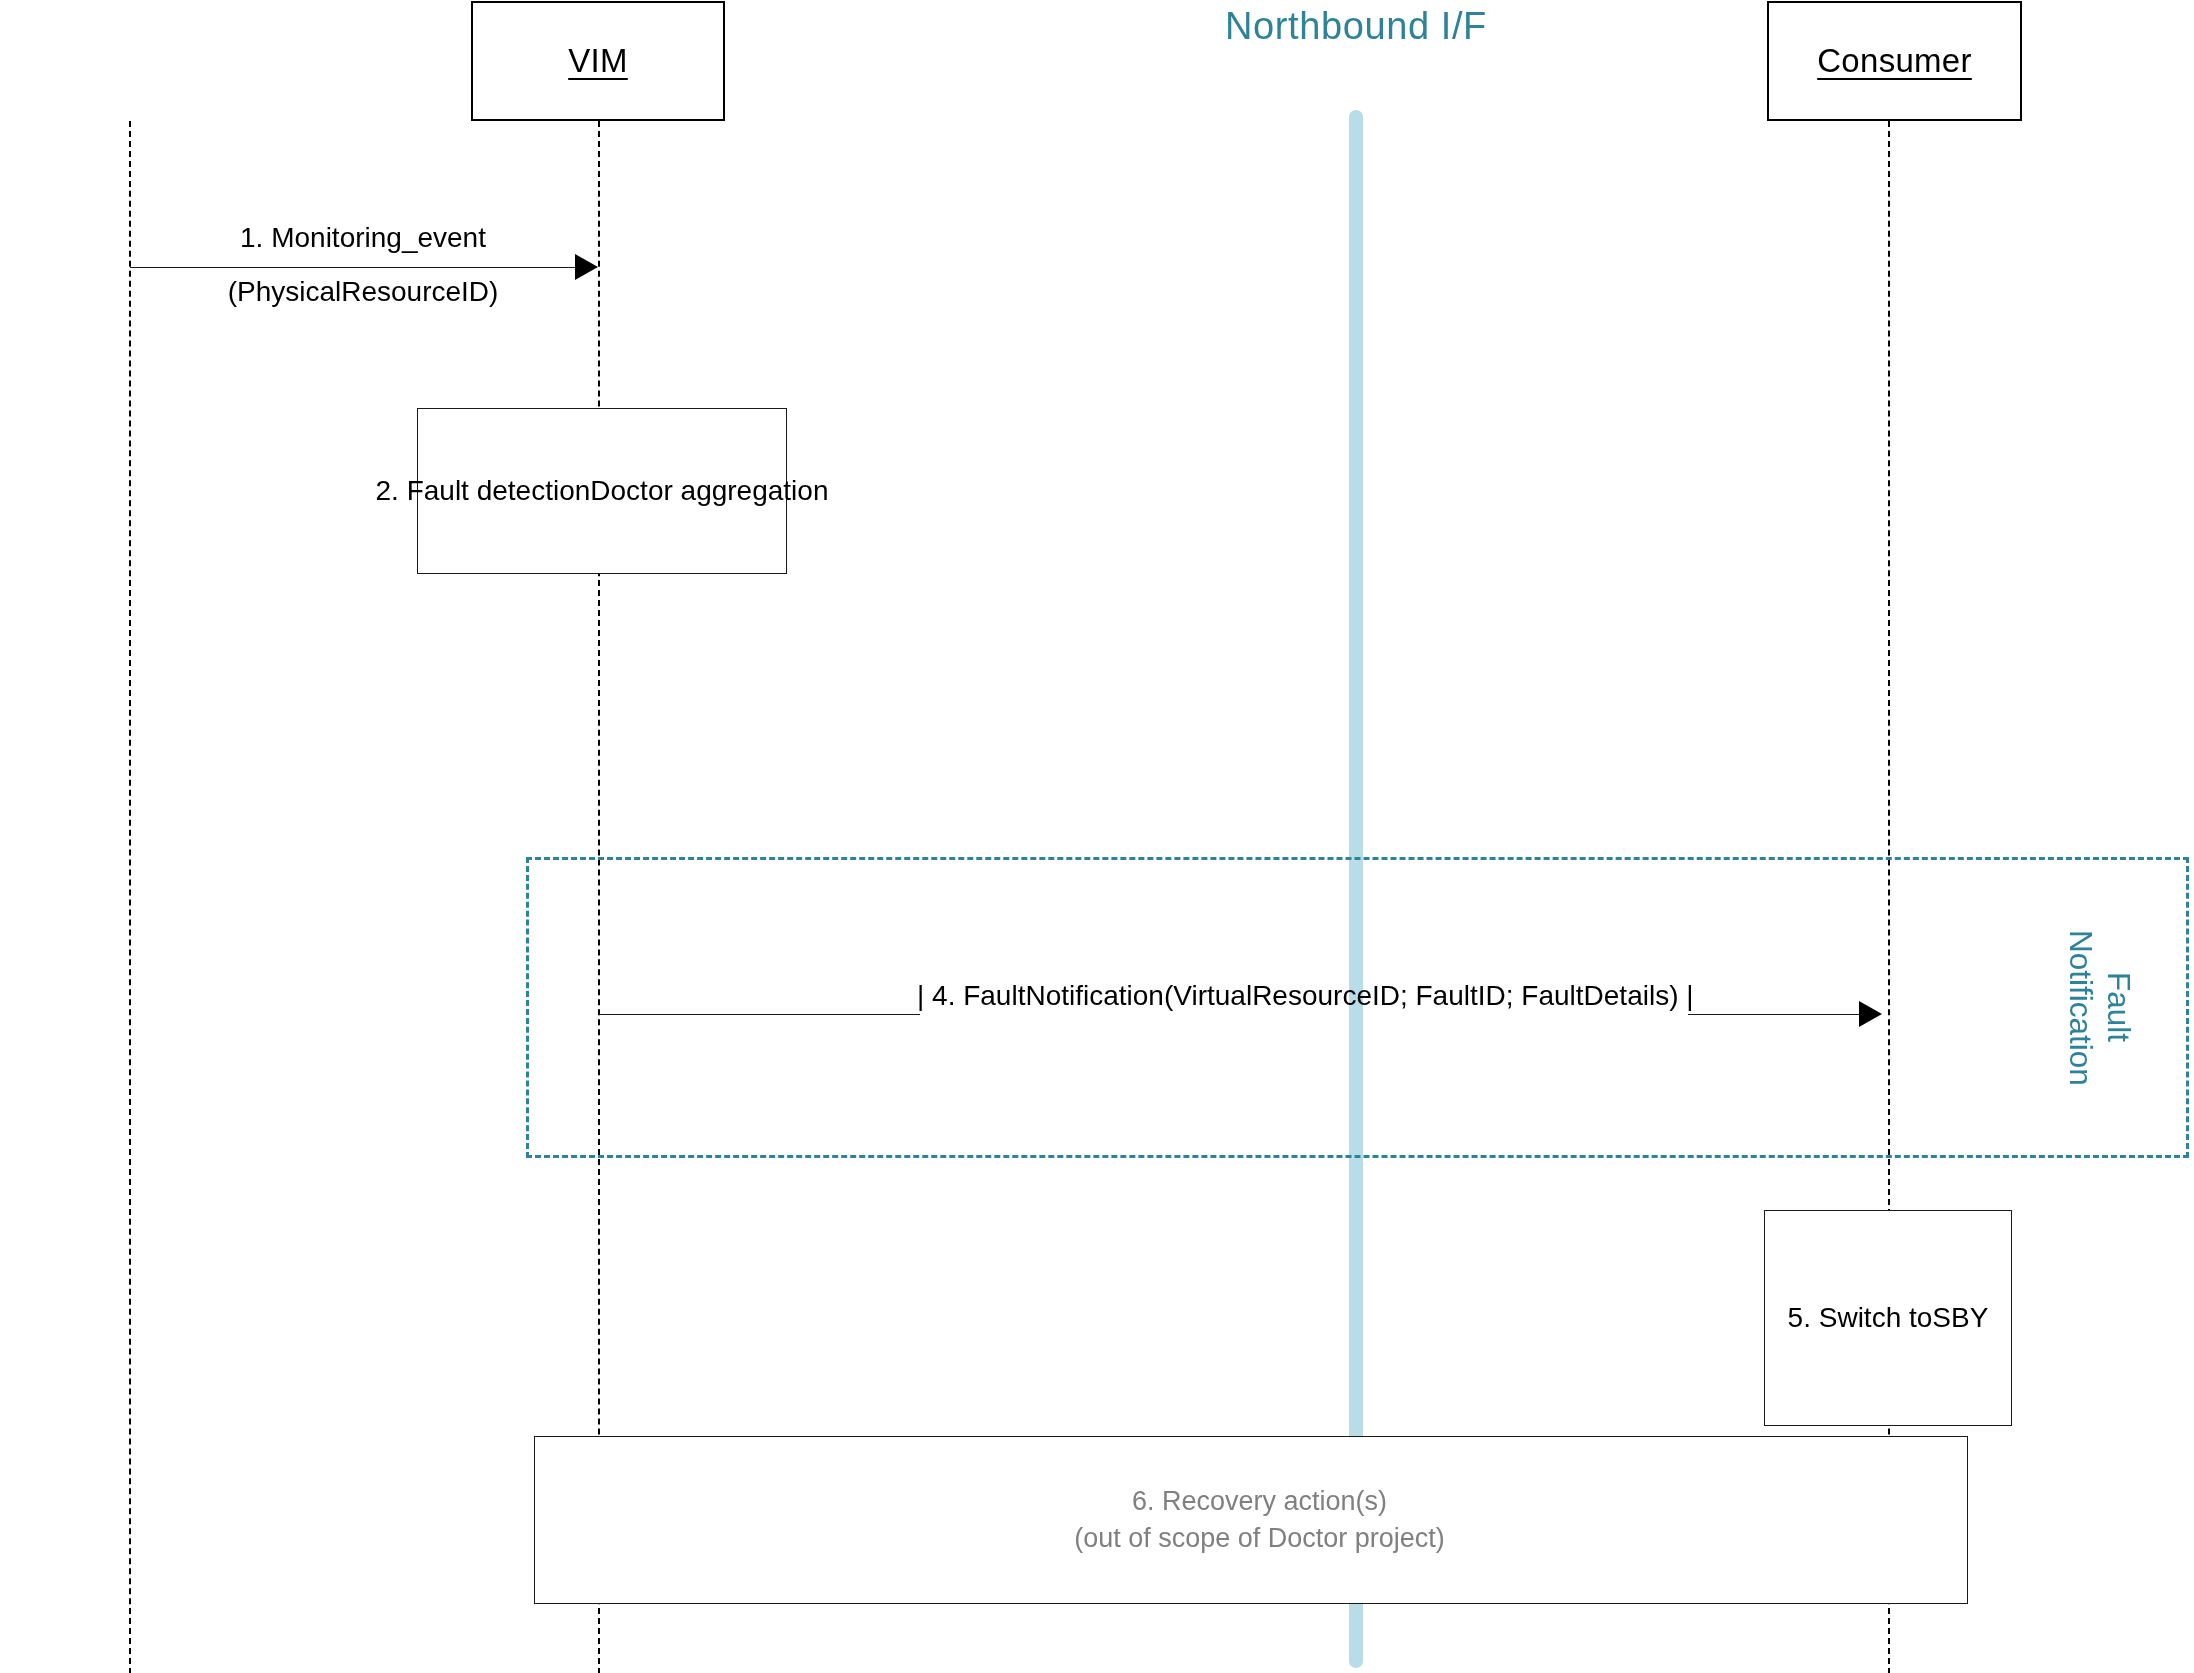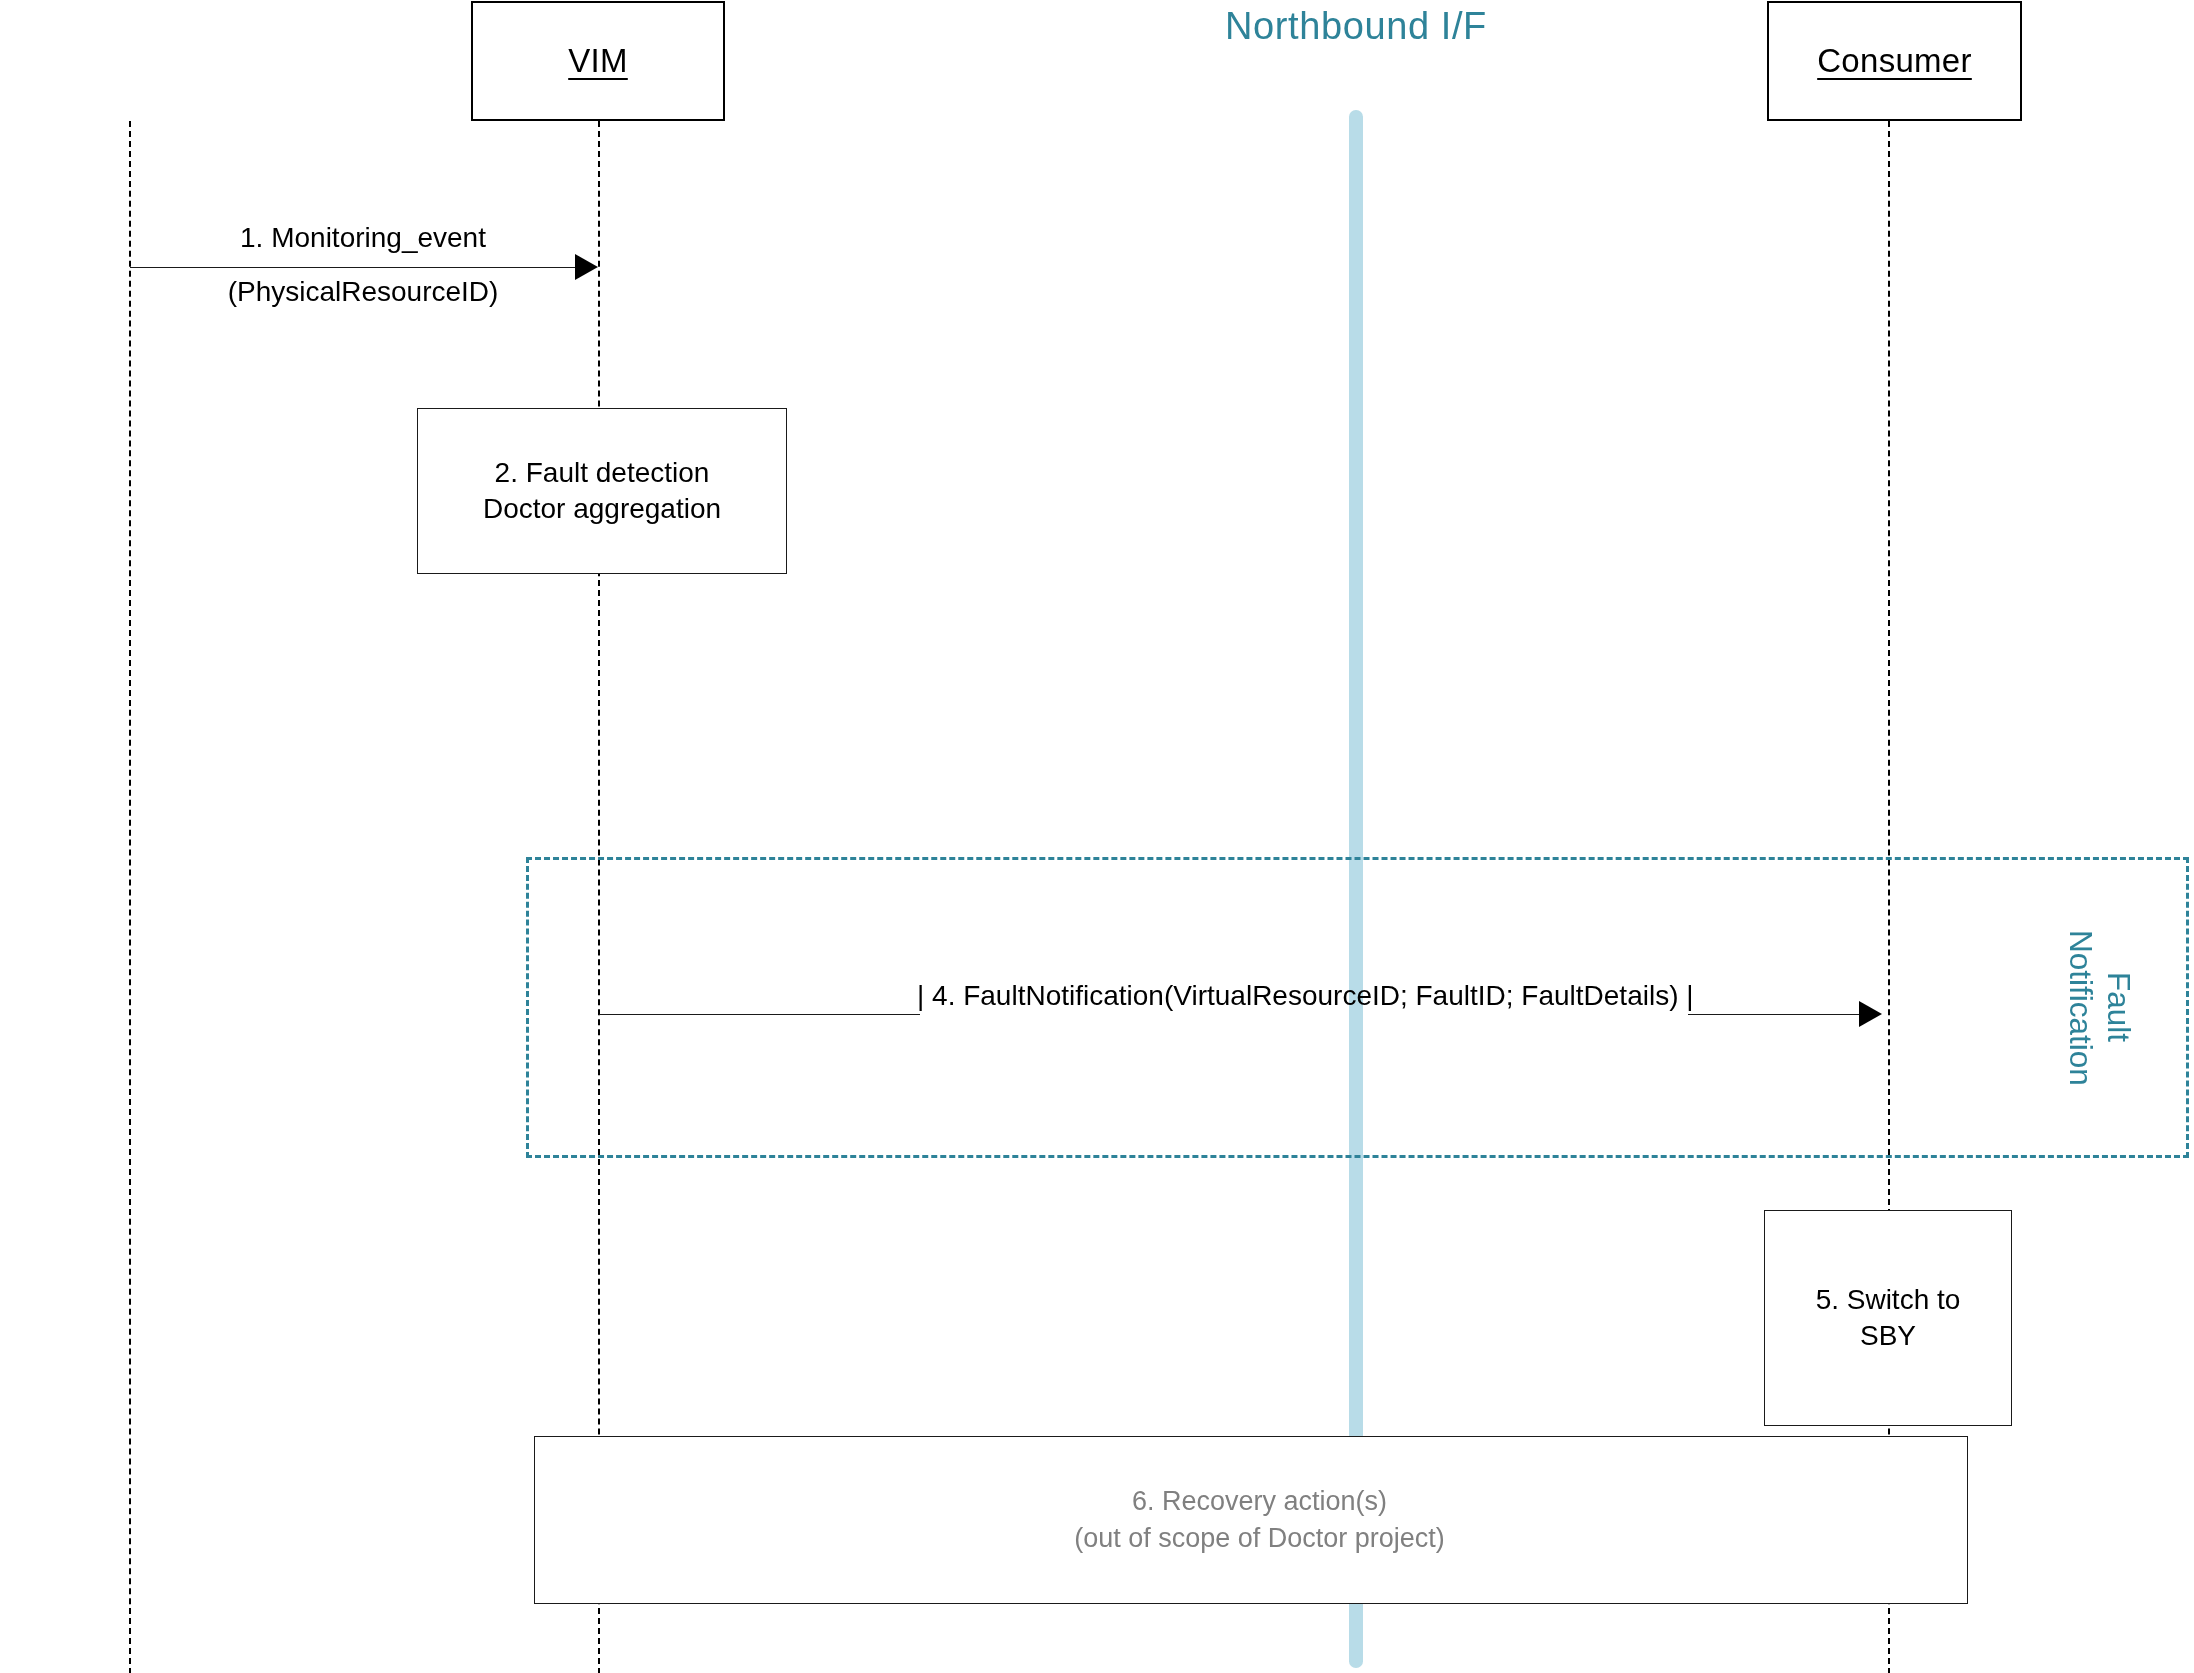--- a/index.html
+++ b/index.html
@@ -60,21 +60,21 @@
     border-radius: 6.8px;
   }
 
   
   .proc-box {
     position: absolute;
     box-sizing: border-box;
     border: 1.7px solid #1a1a1a;
     background: #ffffff;
     display: flex;
-    flex-direction: column;
+    flex-direction: row;
     align-items: center;
     justify-content: center;
     text-align: center;
   }
   .proc-line {
     font-size: 28px;
     line-height: 1.28;
     color: #000000;
     white-space: nowrap;
   }

